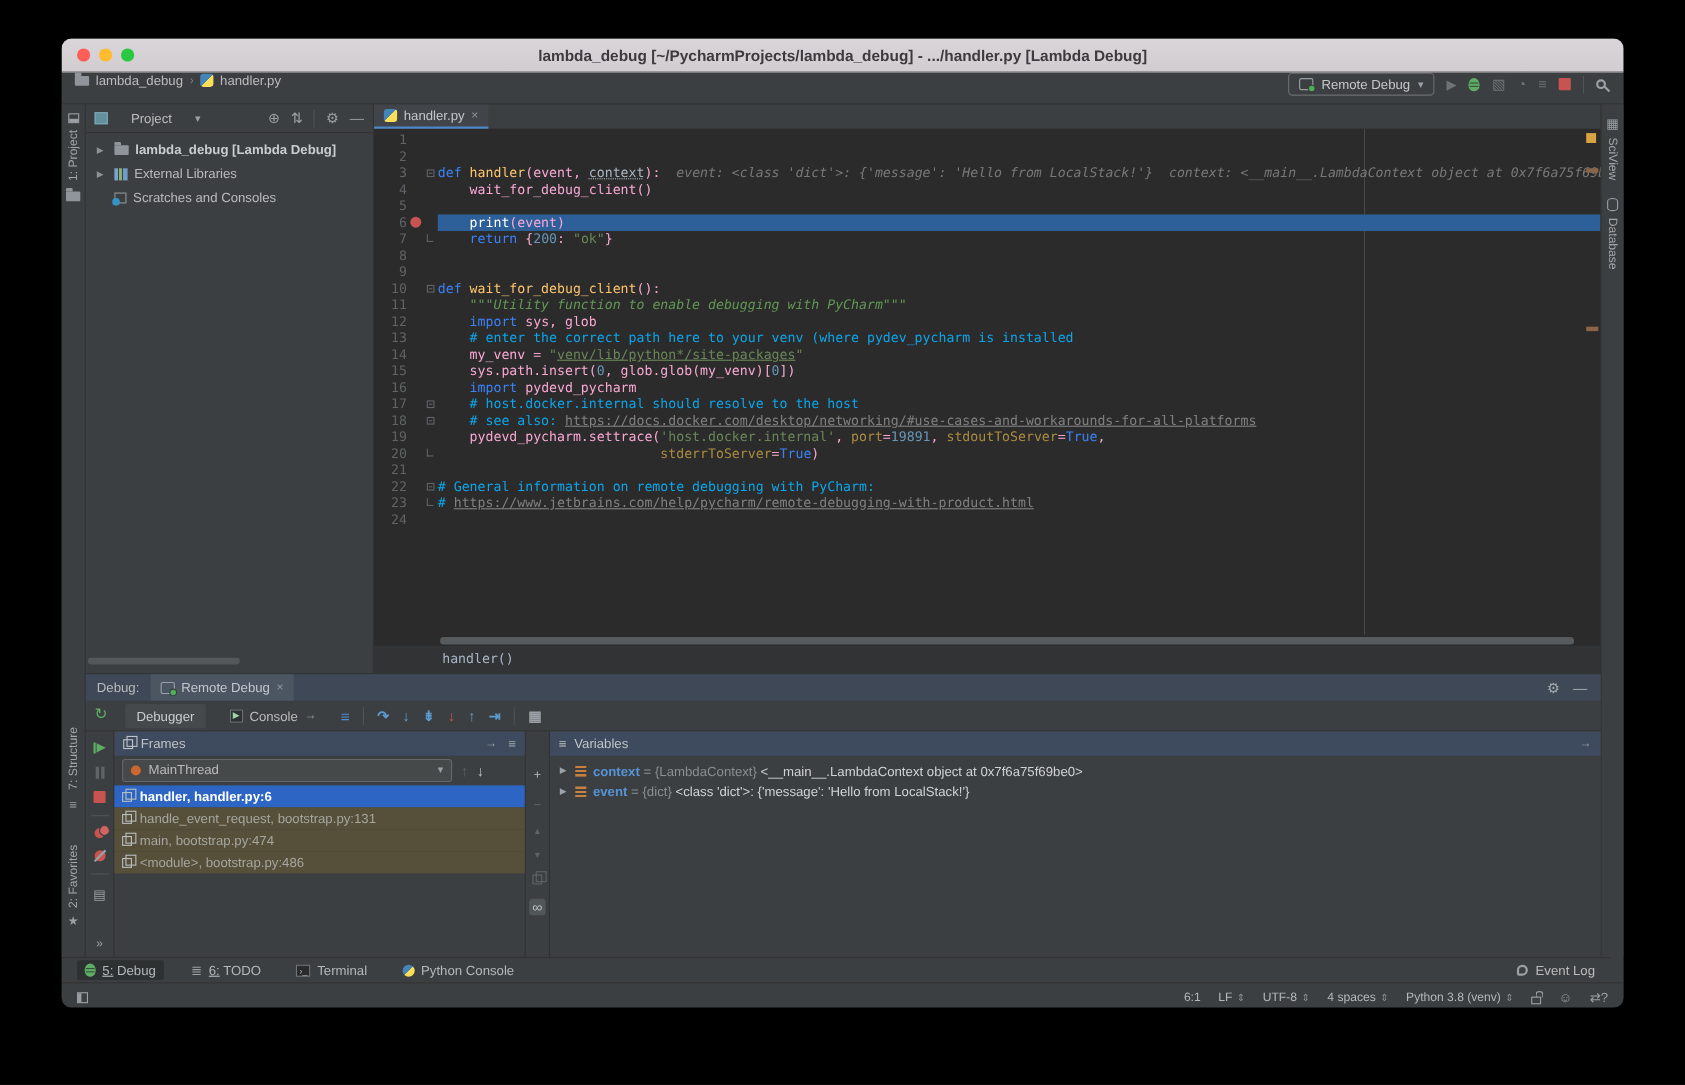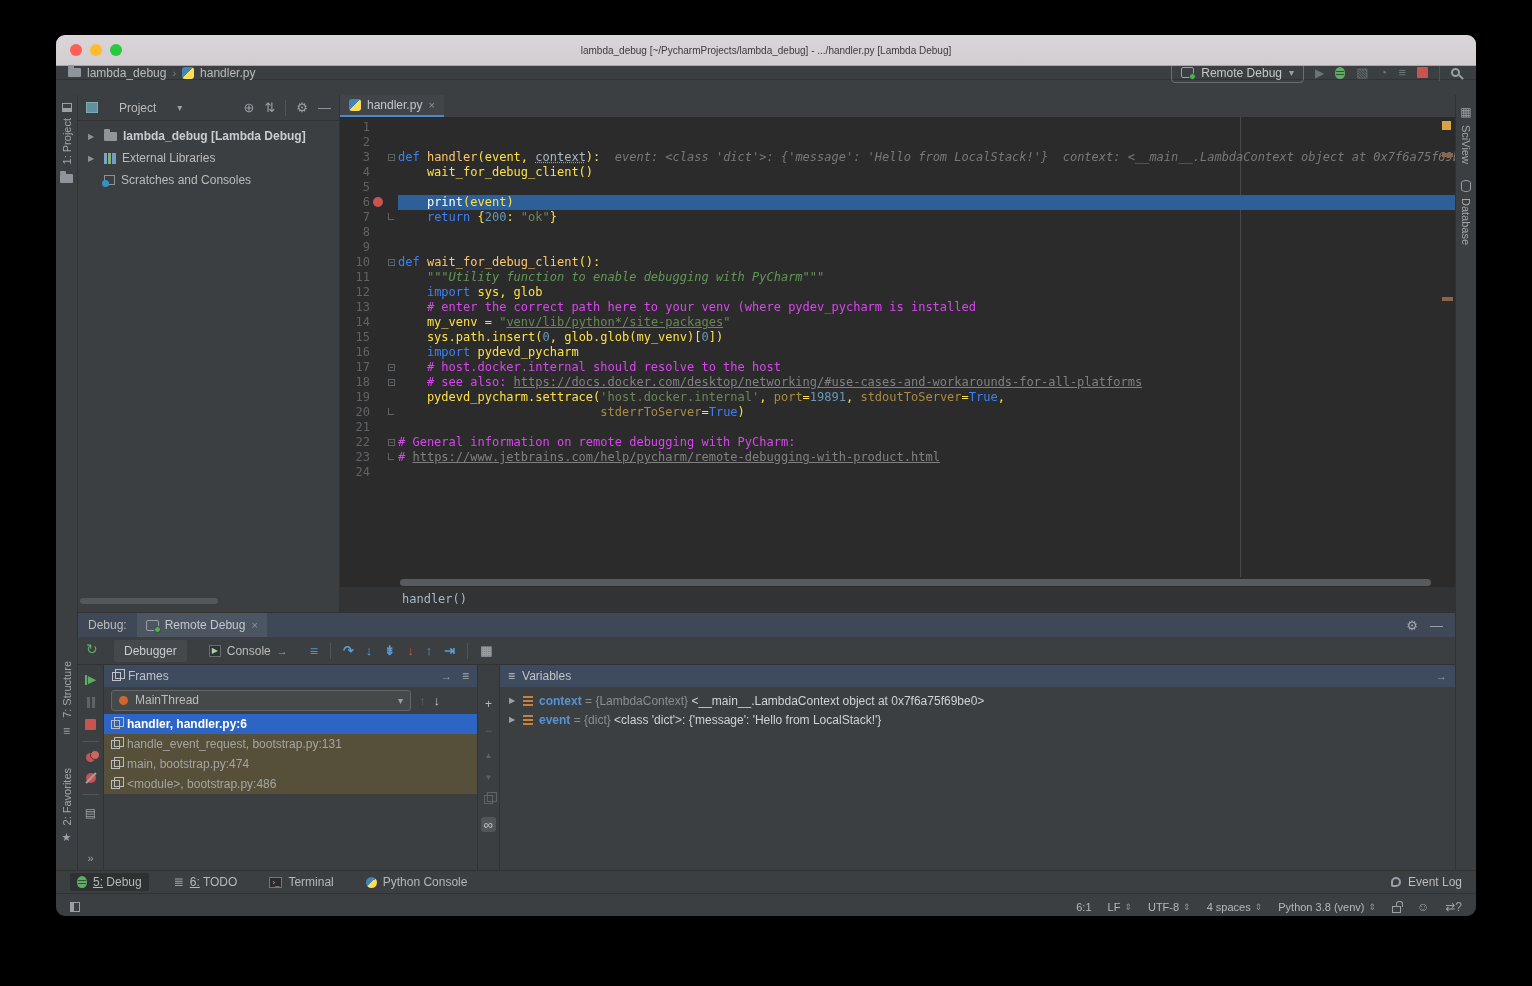--- a/index.html
+++ b/index.html
@@ -7,24 +7,24 @@
   .window *{box-sizing:border-box}
   .window{position:absolute;left:56px;top:35px;width:1420px;height:881px;background:#3c3f41;
     border-radius:9px;overflow:hidden;box-shadow:0 25px 70px rgba(0,0,0,.75);font-size:12px;color:#bbbbbb}
 
   
   .titlebar{height:31px;background:linear-gradient(#d9d5d9,#d1cdd1);border-bottom:1px solid #aaa6aa;
     display:flex;align-items:center;justify-content:center;position:relative}
   .tl{position:absolute;left:14px;display:flex;gap:8px}
   .tl i{width:12px;height:12px;border-radius:50%;display:block}
   .tl .r{background:#ff5f57}.tl .y{background:#febc2e}.tl .g{background:#28c840}
-  .title{font-weight:normal;font-size:10px;color:#3e3a3e}
-
-  
-  .navbar{height:14px;display:flex;align-items:center;gap:22px;padding:0 12px;border-bottom:1px solid #323232}
+  .title{font-weight:bold;font-size:14px;color:#3e3a3e}
+
+  
+  .navbar{height:29px;display:flex;align-items:flex-start;gap:22px;padding:0 12px;border-bottom:1px solid #323232}
   .crumbs{display:flex;align-items:center;gap:6px;color:#bbb}
   .crumb-sep{color:#7c8084;font-size:11px}
   .nav-right{margin-left:auto;display:flex;align-items:center;gap:11px}
   .combo{display:flex;align-items:center;gap:7px;height:21px;border:1px solid #6b6e70;border-radius:4px;padding:0 9px;color:#c7c7c7}
   .g-arrow{color:#9aa0a6;font-size:10px}
   .gi{cursor:default}
   .play{color:#6e7375;font-size:12px}
   .gray-ic{color:#6e7375;font-size:13px}
   .stop-sq{width:11px;height:11px;background:#c75450;border-radius:1px}
   .vsep{width:1px;height:16px;background:#515355}
@@ -100,23 +100,23 @@
   .line{display:flex;height:15px;font:12px/15px "DejaVu Sans Mono",monospace;white-space:pre}
   .ln{width:30px;text-align:right;color:#606366;flex:none}
   .bp{width:16px;flex:none;position:relative}
   .dot{position:absolute;left:3px;top:2px;width:10px;height:10px;border-radius:50%;background:#c75450;display:block}
   .fold{width:12px;flex:none;position:relative}
   .f-open{position:absolute;top:4px;left:2px;width:7px;height:7px;border:1px solid #5f6366;display:block}
   .f-open::after{content:"";position:absolute;left:1px;right:1px;top:2px;border-top:1px solid #5f6366}
   .f-end{position:absolute;top:3px;left:2px;width:6px;height:7px;border-left:1px solid #5f6366;border-bottom:1px solid #5f6366;display:block}
   .code{flex:1;color:#a9b7c6}
   .line.exec .code{background:#2d6099}
-  .c-k{color:#3b82f6}.c-f{color:#ffc66d}.c-t{color:#fde047}.c-b{color:#ffffff}
+  .c-k{color:#3b82f6}.c-f{color:#ffc66d}.c-t{color:#f9a8d4}.c-b{color:#ffffff}
   .c-s{color:#6a8759}.c-sl{color:#6a8759;text-decoration:underline}
-  .c-n{color:#6897bb}.c-c{color:#d946ef}.c-cl{color:#808080;text-decoration:underline}
+  .c-n{color:#6897bb}.c-c{color:#0ea5e9}.c-cl{color:#808080;text-decoration:underline}
   .c-d{color:#629755;font-style:italic}.c-h{color:#787878;font-style:italic}
   .c-p{color:#aa8b41}.c-w{color:#a9b7c6;text-decoration:underline dotted #9aa0a6}
   .mark-y{position:absolute;right:4px;top:4px;width:9px;height:9px;background:#d9a343}
   .mark-a{position:absolute;right:2px;top:36px;width:11px;height:4px;background:#8c6548}
   .mark-b{position:absolute;right:2px;top:180px;width:11px;height:4px;background:#8c6548}
   .hscroll{position:absolute;left:60px;right:24px;top:484px;height:7px;background:#2b2b2b}
   .hscroll i{display:block;height:7px;border-radius:4px;background:#585b5d;width:100%}
   .ebread{position:absolute;left:0;right:0;top:492px;height:25px;background:#313335;display:flex;align-items:center;
     padding-left:62px;font:12px/15px "DejaVu Sans Mono",monospace;color:#a9b7c6}
 
@@ -167,21 +167,21 @@
   .vars{position:absolute;left:422px;top:0;bottom:0;right:0}
   .vlist{padding-top:4px}
   .vrow{height:19px;display:flex;align-items:center;gap:6px;padding:0 7px}
   .vrow .arr{width:10px;color:#9da2a6;font-size:8px;text-align:center}
   .varicon{width:10px;height:10px;background:repeating-linear-gradient(#c8813d 0 2px,transparent 2px 4px)}
   .vn{color:#5693d6;font-weight:bold}
   .veq,.vt{color:#8a8e92}
   .vv{color:#d0d3d6}
 
   
-  .bottombar{position:absolute;left:0;right:0;top:835px;height:23px;border-top:1px solid #323232;
+  .bottombar{position:absolute;left:0;right:12px;top:835px;height:23px;border-top:1px solid #323232;
     display:flex;align-items:center;padding:0 14px;gap:38px}
   .btab{display:flex;align-items:center;gap:6px;padding:2px 7px;border-radius:2px;color:#b4b8bb}
   .btab.active{background:#2e3132}
   .mn::first-letter{text-decoration:underline}
   .todo-ic{color:#9aa0a6;font-size:12px}
   .eventlog{margin-left:auto;display:flex;align-items:center;gap:7px}
 
   .statusbar{position:absolute;left:0;right:0;top:858px;height:23px;border-top:1px solid #323232;
     display:flex;align-items:center;padding:13px 14px;font-size:11px;color:#b4b8bb}
   .sb-right{margin-left:auto;display:flex;align-items:center;gap:16px}

